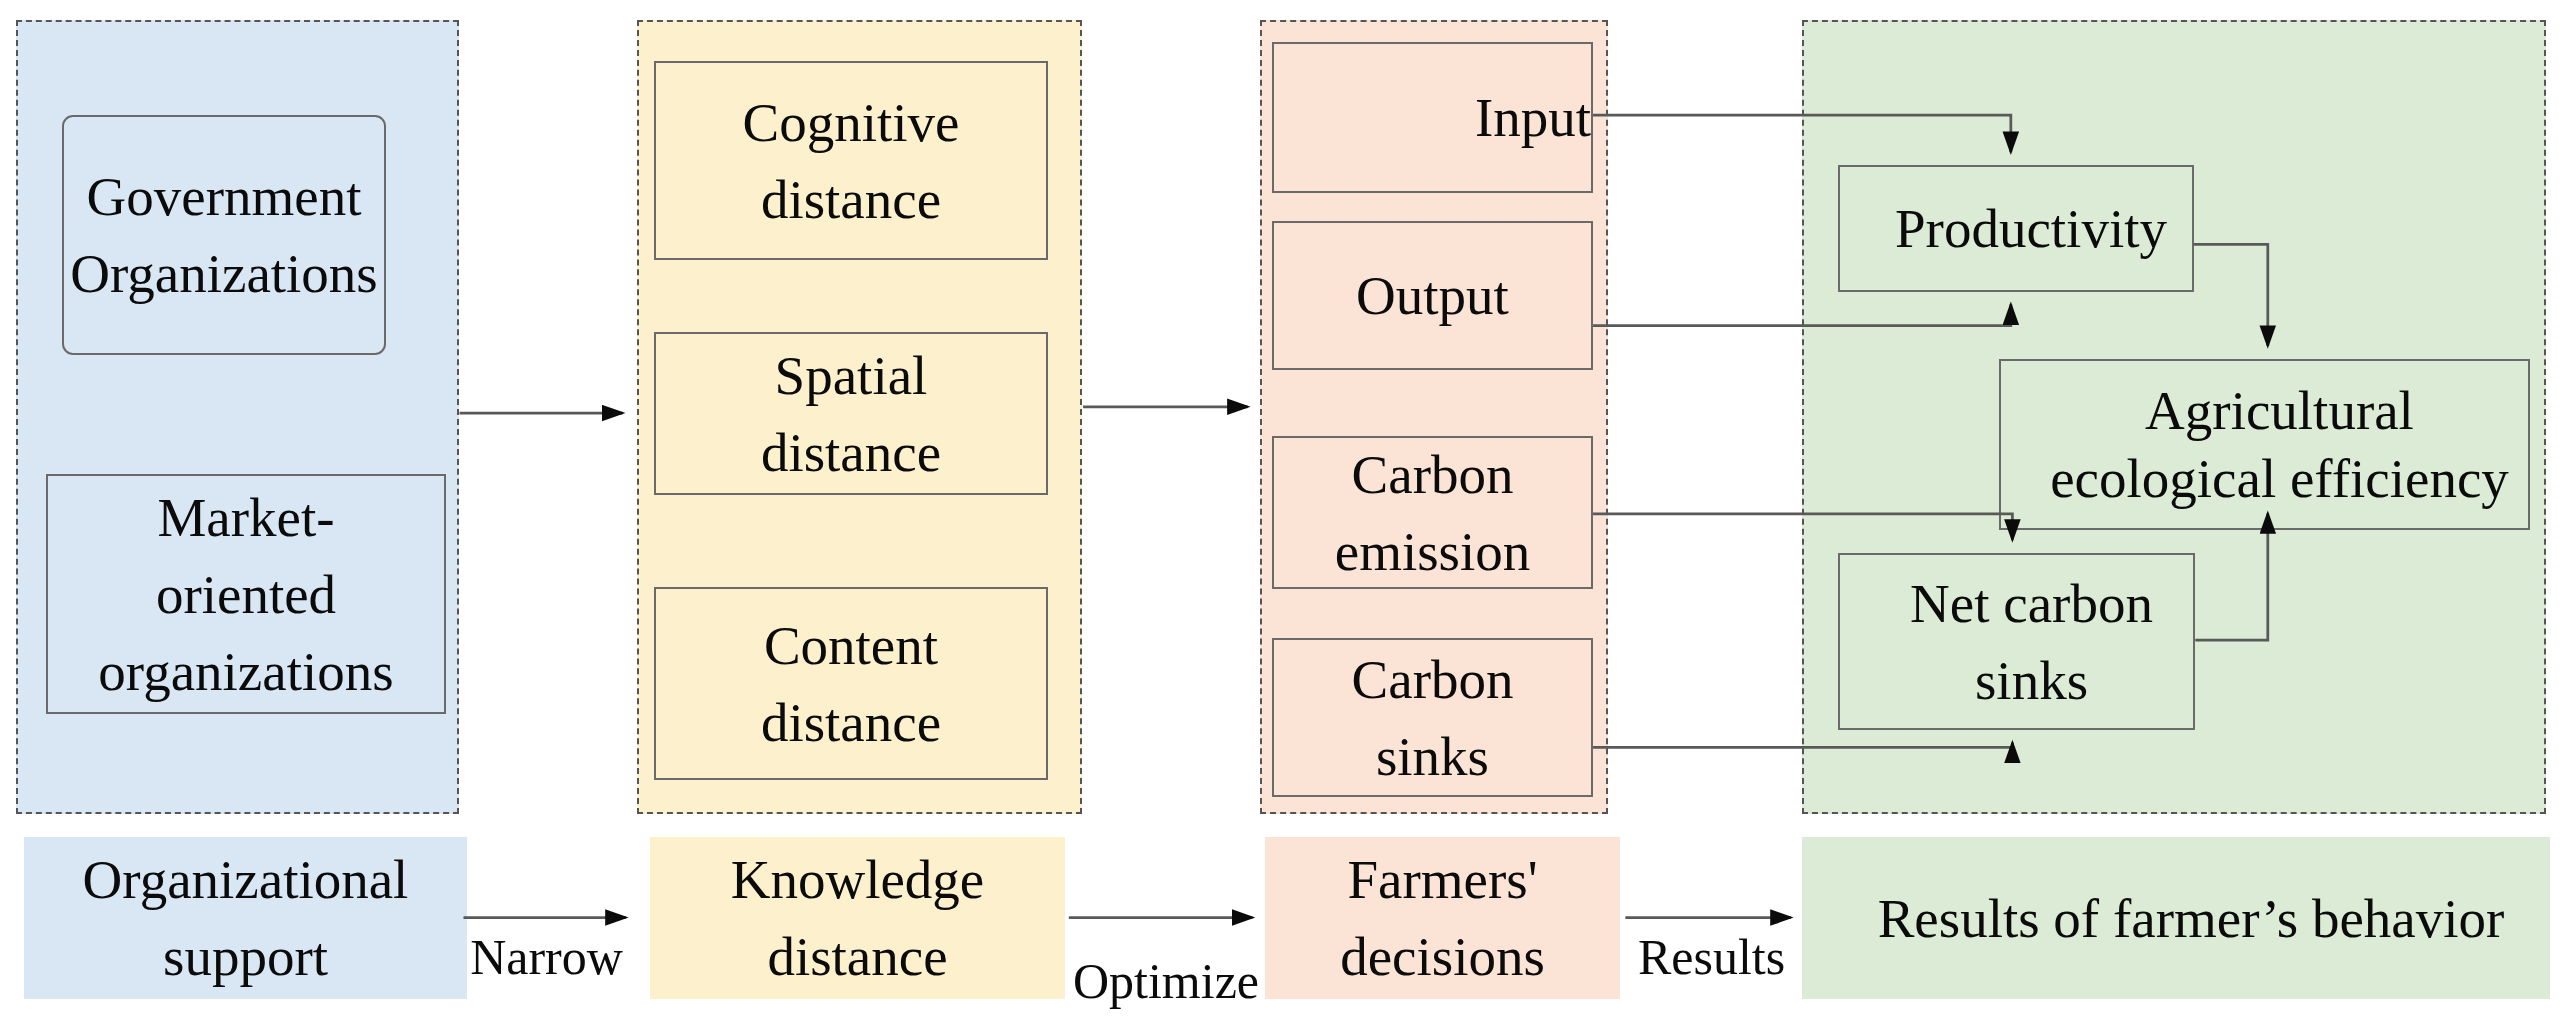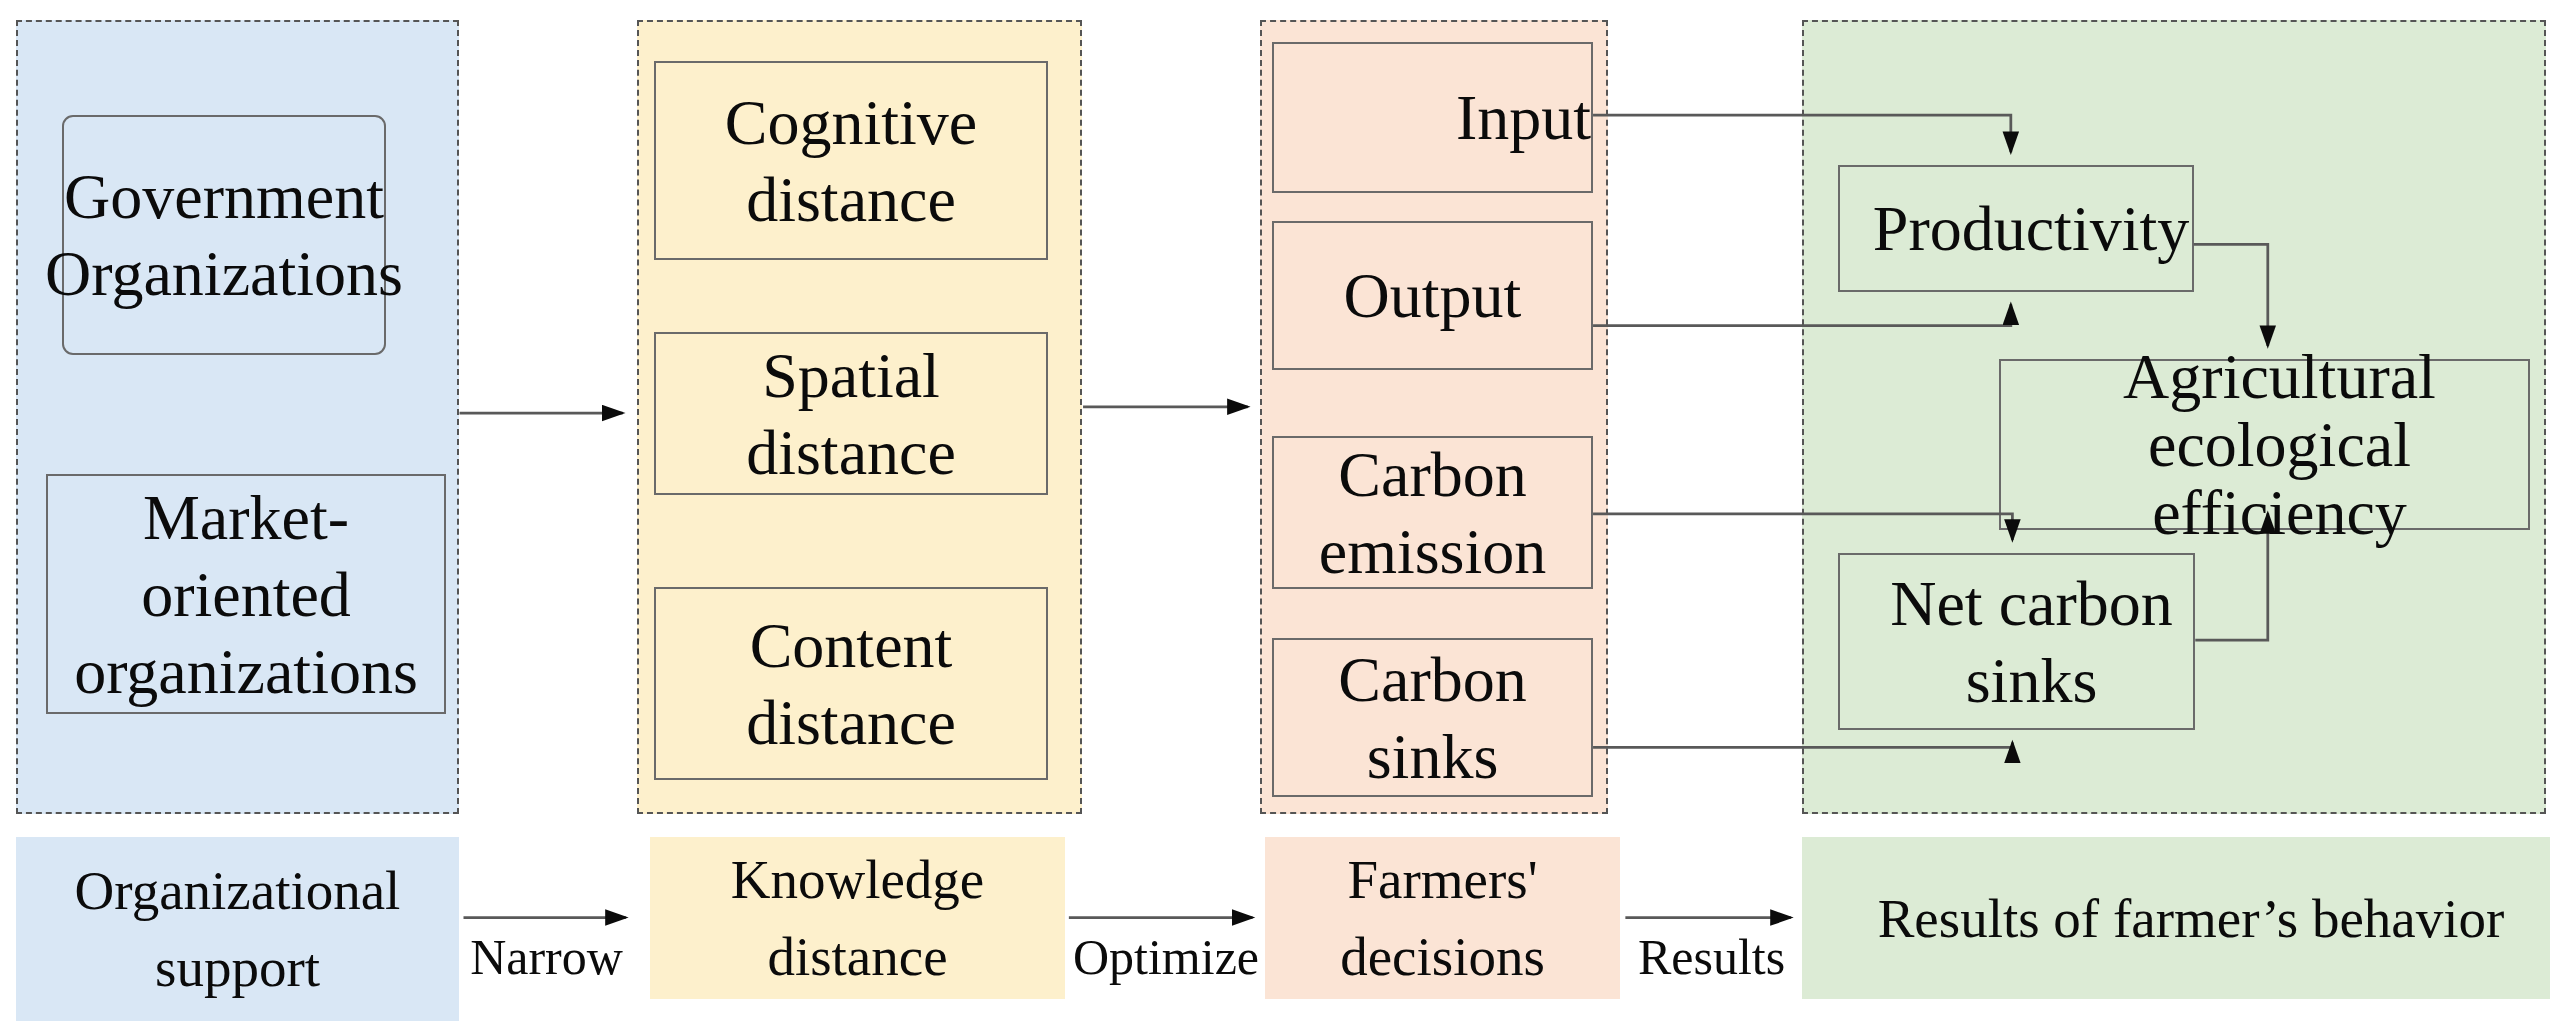--- a/index.html
+++ b/index.html
@@ -15,21 +15,21 @@
     position:absolute;
     border:2.4px dashed var(--dash-border,#555555);
     box-sizing:border-box;
   }
   .node{
     position:absolute;
     border:2.4px solid var(--box-border,#6a6a6a);
     box-sizing:border-box;
     display:flex;align-items:center;justify-content:center;
     text-align:center;
-    font-size:64px;line-height:77px;
+    font-size:55px;line-height:77px;
     white-space:pre-line;
   }
   .node.tight{line-height:68px;}
   .footer{
     position:absolute;
     box-sizing:border-box;
     display:flex;align-items:center;justify-content:center;
     text-align:center;
     font-size:55px;line-height:77px;
     white-space:pre-line;
@@ -103,40 +103,40 @@
   </div>
   <div class="node fill-green tight" style="left:1999px;top:359px;width:531px;height:171px;">
     <span>Agricultural
 ecological efficiency</span>
   </div>
   <div class="node fill-green" style="left:1838px;top:553px;width:357px;height:177px;">
     <span>Net carbon
 sinks</span>
   </div>
 
-  <div class="footer fill-blue" style="left:16px;top:837px;width:443px;height:184px;align-items:center;">
+  <div class="footer fill-blue" style="left:24px;top:837px;width:443px;height:162px;align-items:center;">
     <span>Organizational
 support</span>
   </div>
   <div class="footer fill-yellow" style="left:650px;top:837px;width:415px;height:162px;">
     <span>Knowledge
 distance</span>
   </div>
   <div class="footer fill-pink" style="left:1265px;top:837px;width:355px;height:162px;">
     <span>Farmers'
 decisions</span>
   </div>
   <div class="footer fill-green" style="left:1802px;top:837px;width:748px;height:162px;">
     <span>Results of farmer’s behavior</span>
   </div>
 
   <div class="relation" style="left:460px;top:930px;width:173px;height:55px;">
     <span>Narrow</span>
   </div>
-  <div class="relation" style="left:1070px;top:930px;width:192px;height:55px;">
+  <div class="relation" style="left:1070px;top:954px;width:192px;height:55px;">
     <span>Optimize</span>
   </div>
   <div class="relation" style="left:1625px;top:930px;width:173px;height:55px;">
     <span>Results</span>
   </div>
 
   <svg class="connector-layer" viewBox="0 0 3268 1299" xmlns="http://www.w3.org/2000/svg">
     <defs>
       <marker id="arr" markerWidth="9" markerHeight="7" refX="7.5" refY="3" orient="auto" markerUnits="strokeWidth">
         <path d="M0,0 L8.5,3 L0,6 Z" fill="#0b0b0b"></path>

